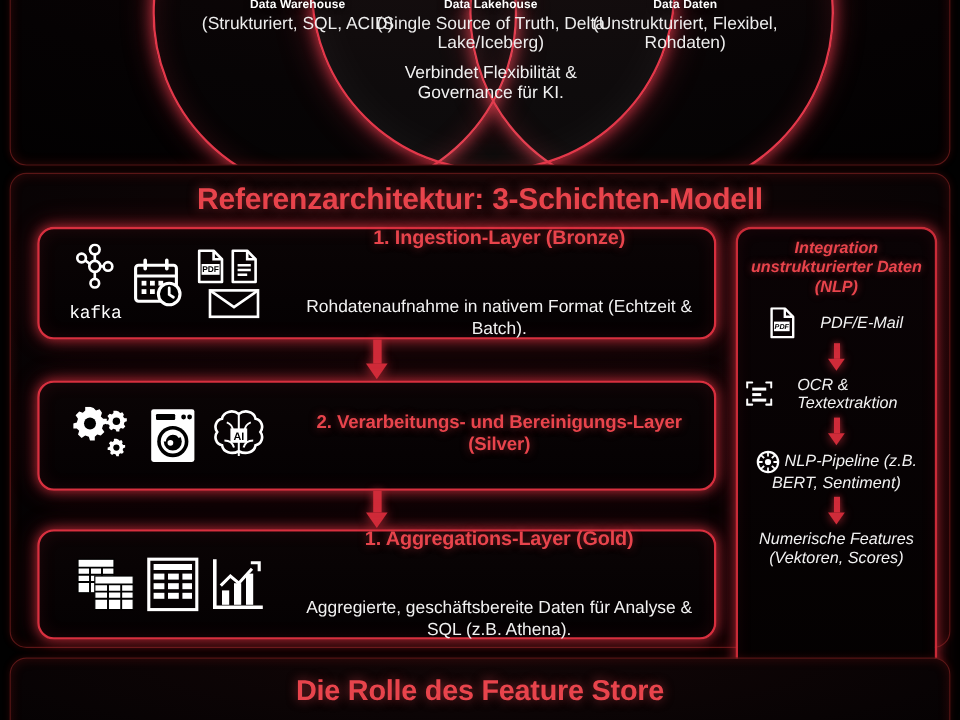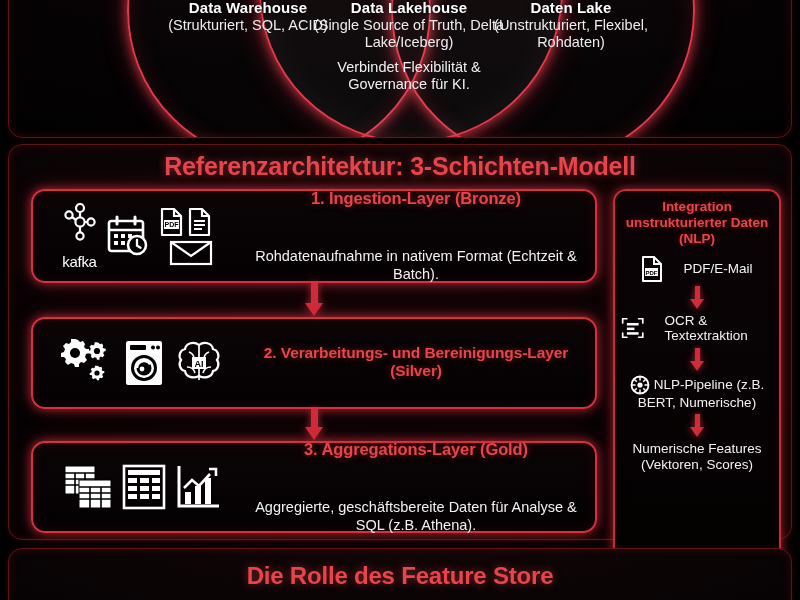--- a/index.html
+++ b/index.html
@@ -31,21 +31,21 @@
     background:rgba(255,255,255,.012);
   }
   #venn-left   {left:118px; top:-22px; width:300px;height:300px;}
   #venn-right  {left:382px; top:-22px; width:300px;height:300px;}
   #venn-center {left:250px; top:-42px; width:300px;height:300px;
                 box-shadow:0 0 12px rgba(226,56,74,.9),0 0 30px rgba(226,56,74,.4),
                            inset 0 0 40px rgba(255,255,255,.05);
                 background:rgba(255,255,255,.03);}
 
   .venn-label{position:absolute;text-align:center;line-height:1.16;}
-  .venn-label .vt{font-weight:bold;font-size:15px;letter-spacing:.1px;
+  .venn-label .vt{font-weight:bold;font-size:10px;letter-spacing:.1px;
     text-shadow:0 0 5px rgba(0,0,0,.9);}
   .venn-label .vs{font-size:14.5px;color:#ededed;margin-top:1px;}
   .venn-label .vx{font-size:14.5px;color:#f1f1f1;margin-top:8px;}
   #venn-label-warehouse{left:150px;top:118px;width:178px;}
   #venn-label-lakehouse{left:302px;top:118px;width:196px;}
   #venn-label-lake     {left:482px;top:118px;width:160px;}
 
   
   #arch-section{top:144px;height:396px;}
   #arch-title{
@@ -86,21 +86,21 @@
   #arrow-2-3{top:264px;}
   #arrow-2-3 .shaft{height:18px;}
 
   
   #nlp-panel{
     position:absolute;left:604px;top:44px;width:168px;height:405px;
     border:2px solid #c92b38;border-radius:13px;
     background:linear-gradient(180deg,#0a0305 0%,#030101 100%);
     box-shadow:0 0 9px rgba(201,43,56,.7),0 0 20px rgba(201,43,56,.28),
                inset 0 0 12px rgba(201,43,56,.1);
-    box-sizing:border-box;padding:8px 6px 6px;text-align:center;
+    box-sizing:border-box;padding:8px 6px 6px;text-align:center;font-style:italic;
   }
   #nlp-title{font-size:13.5px;font-weight:bold;color:#e8444c;line-height:1.18;
              text-shadow:0 0 6px rgba(232,68,76,.5);}
   .nlp-step{display:flex;align-items:center;justify-content:center;gap:20px;
             font-size:13.5px;color:#f2f2f2;line-height:1.15;}
   .nlp-step .txt{text-align:left;}
   .nlp-step.centered{display:block;}
   .nlp-arrow{display:flex;flex-direction:column;align-items:center;margin:4px 0;}
   .nlp-arrow .shaft{width:5px;height:13px;background:#cf2b39;box-shadow:0 0 5px rgba(216,48,63,.8);}
   .nlp-arrow .head{width:0;height:0;border-left:7px solid transparent;
@@ -110,21 +110,21 @@
   
   #feature-section{top:548px;height:120px;overflow:hidden;}
   #feature-title{
     position:absolute;top:13px;left:0;right:0;text-align:center;
     font-size:24px;font-weight:bold;color:#e8444c;letter-spacing:-.2px;
     text-shadow:0 0 9px rgba(232,68,76,.55);
   }
 
   
   .ico{display:inline-block;vertical-align:middle;}
-  .kafka-wrap{display:flex;flex-direction:column;align-items:flex-end;gap:12px;}
+  .kafka-wrap{display:flex;flex-direction:column;align-items:center;gap:12px;font-family:Liberation Mono, monospace;}
   .kafka-label{font-size:15px;font-weight:500;letter-spacing:-.3px;color:#fff;}
 </style>
 </head>
 <body>
 
 <div class="page">
 
   <div class="section" id="venn-section">
     <div class="venn-stage">
       <div class="circle" id="venn-left"></div>
@@ -136,21 +136,21 @@
         <div class="vs">(Strukturiert, SQL, ACID)</div>
       </div>
 
       <div class="venn-label" id="venn-label-lakehouse">
         <div class="vt">Data Lakehouse</div>
         <div class="vs">(Single Source of Truth, Delta Lake/Iceberg)</div>
         <div class="vx">Verbindet Flexibilität &amp; Governance für KI.</div>
       </div>
 
       <div class="venn-label" id="venn-label-lake">
-        <div class="vt">Daten Lake</div>
+        <div class="vt">Data Daten</div>
         <div class="vs">(Unstrukturiert, Flexibel, Rohdaten)</div>
       </div>
     </div>
   </div>
 
   <div class="section" id="arch-section">
 
     <div id="arch-title">Referenzarchitektur: 3-Schichten-Modell</div>
 
     <div class="layer-card" id="layer-card-1">
@@ -292,21 +292,21 @@
           <g fill="#fff">
             <rect x="10" y="28" width="6" height="12"></rect>
             <rect x="20" y="22" width="6" height="18"></rect>
             <rect x="30" y="14" width="6" height="26"></rect>
           </g>
           <path d="M9 24l8-8 7 6 11-12" stroke="#fff" stroke-width="2.6" fill="none"></path>
           <path d="M34 5h7v7" stroke="#fff" stroke-width="2.6" fill="none"></path>
         </svg>
       </div>
       <div class="layer-text">
-        <div class="layer-title">3. Aggregations-Layer (Gold)</div>
+        <div class="layer-title">1. Aggregations-Layer (Gold)</div>
         <div class="layer-desc">Aggregierte, geschäftsbereite Daten für Analyse &amp; SQL (z.B. Athena).</div>
       </div>
     </div>
 
     <div id="nlp-panel">
       <div id="nlp-title">Integration unstrukturierter Daten (NLP)</div>
 
       <div class="nlp-step" style="margin-top:9px;">
         <svg class="ico" width="22" height="26" viewBox="0 0 22 26">
           <path d="M2 1h11l7 7v17H2z" stroke="#fff" stroke-width="2" fill="none" stroke-linejoin="round"></path>
@@ -341,21 +341,21 @@
           <div class="head"></div>
         </div>
 
       <div class="nlp-step centered">
         <svg class="ico" width="20" height="20" viewBox="0 0 20 20" style="margin-right:4px;">
           <circle cx="10" cy="10" r="8.5" stroke="#fff" stroke-width="1.8" fill="none"></circle>
           <circle cx="10" cy="10" r="2.6" fill="#fff"></circle>
           <g stroke="#fff" stroke-width="1.5">
             <path d="M10 1.5v4M10 14.5v4M1.5 10h4M14.5 10h4M4 4l2.8 2.8M16 4l-2.8 2.8M4 16l2.8-2.8M16 16l-2.8-2.8"></path>
           </g>
-        </svg><span>NLP-Pipeline (z.B. BERT, Numerische)</span>
+        </svg><span>NLP-Pipeline (z.B. BERT, Sentiment)</span>
       </div>
 
       <div class="nlp-arrow">
           <div class="shaft"></div>
           <div class="head"></div>
         </div>
 
       <div class="nlp-step centered">
         <span>Numerische Features (Vektoren, Scores)</span>
       </div>

